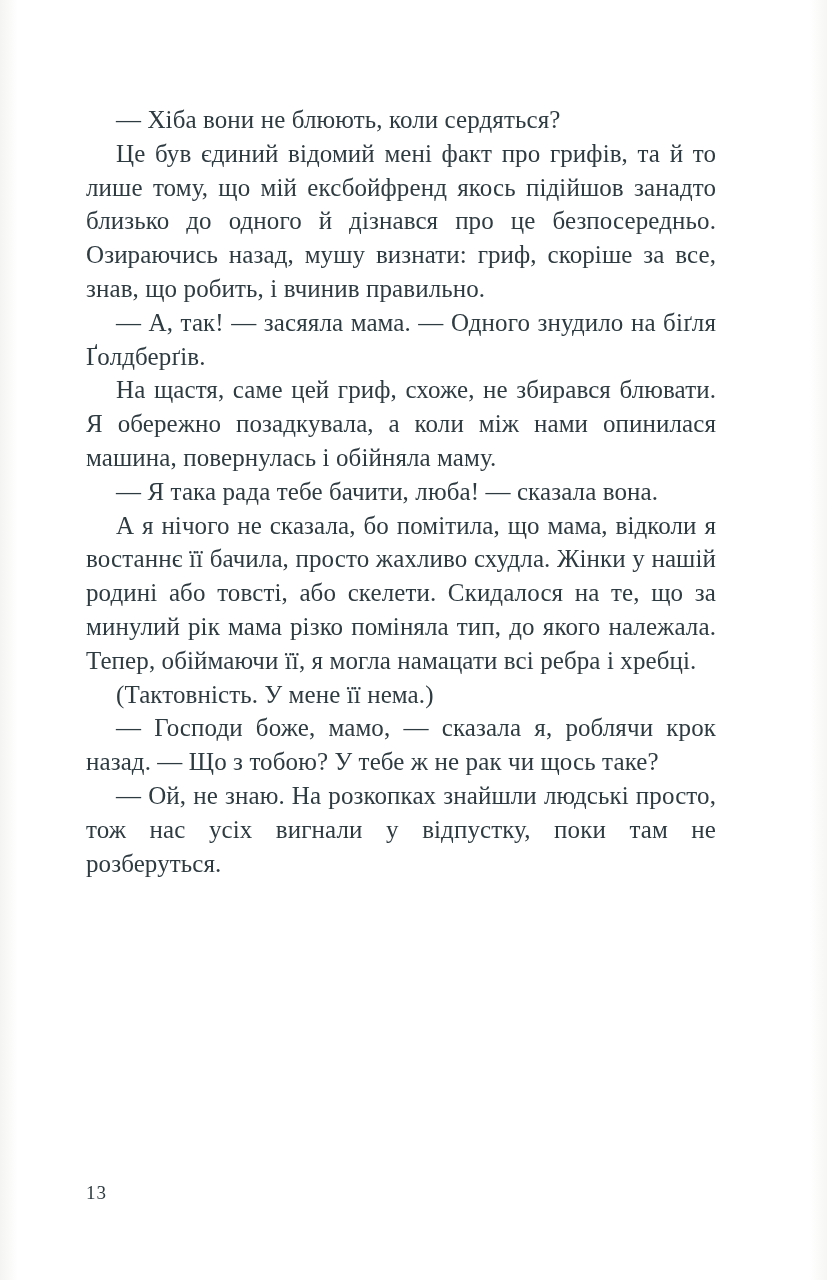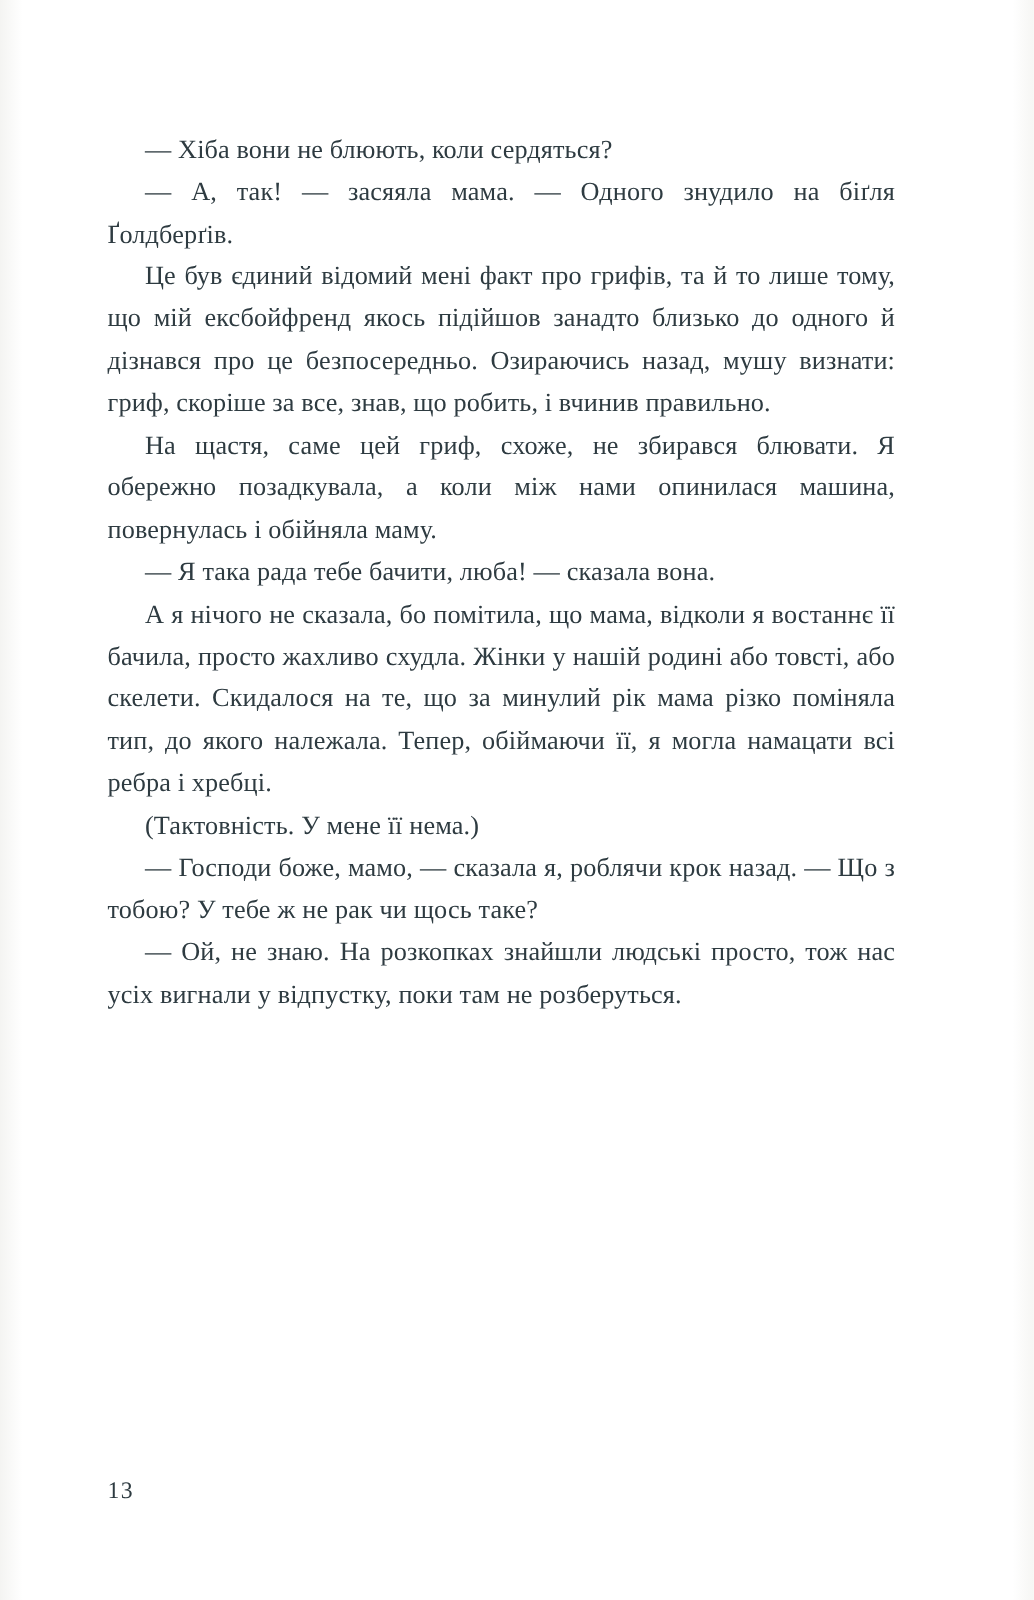--- a/index.html
+++ b/index.html
@@ -19,21 +19,21 @@
     height: 1280px;
     background: linear-gradient(90deg, #f4f4f2 0px, #ffffff 18px, #ffffff 810px, #f6f6f4 827px);
     box-sizing: border-box;
   }
   .text-block {
     position: absolute;
     top: 103px;
     left: 86px;
     width: 630px;
     color: #2e3b41;
-    font-size: 21px;
+    font-size: 25px;
     line-height: 33.8px;
     text-align: justify;
   }
   .text-block p {
     margin: 0;
     padding: 0;
     text-indent: 30px;
     letter-spacing: 0.1px;
   }
   .page-number {
@@ -46,22 +46,22 @@
     font-size: 19px;
     letter-spacing: 1px;
   }
 </style>
 </head>
 <body>
 
 <div class="scan-page">
   <div class="text-block">
     <p>— Хіба вони не блюють, коли сердяться?</p>
+    <p>Це був єдиний відомий мені факт про грифів, та й то лише тому, що мій ексбойфренд якось підійшов занадто близько до одного й дізнався про це безпосередньо. Озираючись назад, мушу визнати: гриф, скоріше за все, знав, що робить, і вчинив правильно.</p>
     <p>— А, так! — засяяла мама. — Одного знудило на біґля Ґолдберґів.</p>
-    <p>Це був єдиний відомий мені факт про грифів, та й то лише тому, що мій ексбойфренд якось підійшов занадто близько до одного й дізнався про це безпосередньо. Озираючись назад, мушу визнати: гриф, скоріше за все, знав, що робить, і вчинив правильно.</p>
     <p>На щастя, саме цей гриф, схоже, не збирався блювати. Я обережно позадкувала, а коли між нами опинилася машина, повернулась і обійняла маму.</p>
     <p>— Я така рада тебе бачити, люба! — сказала вона.</p>
     <p>А я нічого не сказала, бо помітила, що мама, відколи я востаннє її бачила, просто жахливо схудла. Жінки у нашій родині або товсті, або скелети. Скидалося на те, що за минулий рік мама різко поміняла тип, до якого належала. Тепер, обіймаючи її, я могла намацати всі ребра і хребці.</p>
     <p>(Тактовність. У мене її нема.)</p>
     <p>— Господи боже, мамо, — сказала я, роблячи крок назад. — Що з тобою? У тебе ж не рак чи щось таке?</p>
     <p>— Ой, не знаю. На розкопках знайшли людські просто, тож нас усіх вигнали у відпустку, поки там не розберуться.</p>
   </div>
   <div class="page-number">13</div>
 </div>
 

